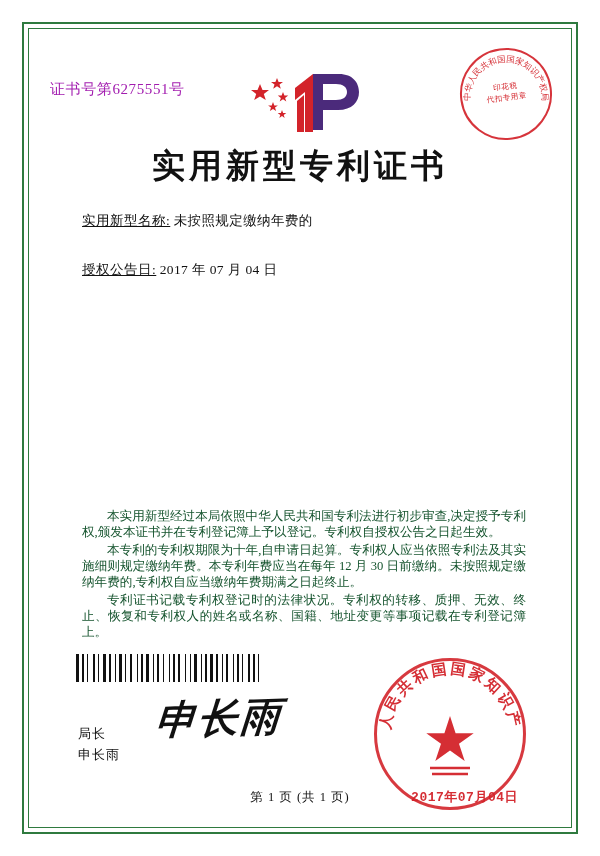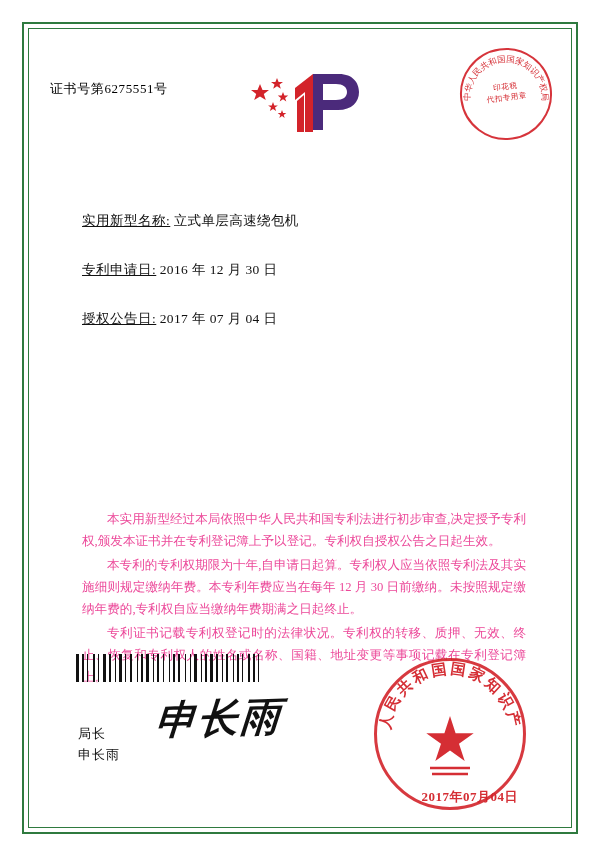--- a/index.html
+++ b/index.html
@@ -45,23 +45,23 @@
     top: 46px;
     right: 46px;
     bottom: 46px;
   }
 
   
   .cert-no {
     position: absolute;
     left: 4px;
     top: 34px;
-    font-size: 13px;
+    font-size: 15px;
     letter-spacing: 0.6px;
-    color: #000000;
+    color: #a21caf;
     white-space: nowrap;
   }
 
   
   .logo {
     position: absolute;
     left: 50%;
     top: 24px;
     transform: translateX(-50%);
     width: 130px;
@@ -140,22 +140,22 @@
     letter-spacing: 0.4px;
   }
 
   
   .paras {
     position: absolute;
     left: 36px;
     right: 28px;
     top: 462px;
     font-size: 12.6px;
-    line-height: 22px;
-    color: #ec4899;
+    line-height: 16px;
+    color: #14532d;
     text-align: justify;
   }
   .para {
     text-indent: 25px;
     margin-bottom: 2px;
   }
 
   
   .barcode {
     position: absolute;
@@ -218,20 +218,21 @@
   }
   .seal-date {
     position: absolute;
     right: 36px;
     top: 742px;
     color: #d3232a;
     font-size: 13px;
     letter-spacing: 0.5px;
     font-weight: bold;
     opacity: 0.95;
+    font-family: Liberation Mono, monospace;
   }
 
   
   .footer {
     position: absolute;
     left: 0;
     right: 0;
     bottom: 4px;
     text-align: center;
     font-size: 12.5px;
@@ -278,29 +279,26 @@
         <text font-size="8.5" fill="#d3232a">
           <textPath href="#topArc" startOffset="50%" text-anchor="middle">中华人民共和国国家知识产权局</textPath>
         </text>
       </svg>
       <div class="mid-lines">
         <div>印花税</div>
         <div>代扣专用章</div>
       </div>
     </div>
 
+    <div class="title">实用新型专利证书</div>
 
     <div class="fields">
       <div class="field-row">
         <span class="field-label">实用新型名称:</span>
-        <span class="field-value">立式单层高速绕包机</span>
-      </div>
-      <div class="field-row">
-        <span class="field-label">专利申请日:</span>
-        <span class="field-value">2016 年 12 月 30 日</span>
+        <span class="field-value">未按照规定缴纳年费的</span>
       </div>
       <div class="field-row">
         <span class="field-label">授权公告日:</span>
         <span class="field-value">2017 年 07 月 04 日</span>
       </div>
     </div>
 
     <div class="paras">
       <div class="para">本实用新型经过本局依照中华人民共和国专利法进行初步审查,决定授予专利权,颁发本证书并在专利登记簿上予以登记。专利权自授权公告之日起生效。</div>
       <div class="para">本专利的专利权期限为十年,自申请日起算。专利权人应当依照专利法及其实施细则规定缴纳年费。本专利年费应当在每年 12 月 30 日前缴纳。未按照规定缴纳年费的,专利权自应当缴纳年费期满之日起终止。</div>
@@ -326,14 +324,15 @@
           <textPath href="#mainArc" startOffset="50%" text-anchor="middle">中华人民共和国国家知识产权局</textPath>
         </text>
         <polygon points="76,58 81.6,75.2 99.7,75.2 85.0,85.8 90.7,103 76,92.4 61.3,103 67.0,85.8 52.3,75.2 70.4,75.2" fill="#d3232a"></polygon>
 
         <path d="M56 110 H96 M58 116 H94" stroke="#d3232a" stroke-width="2.4" fill="none"></path>
       </svg>
     </div>
 
     <div class="seal-date">2017年07月04日</div>
 
+    <div class="footer">第 1 页 (共 1 页)</div>
   </div>
 </div>
 
 </body></html>

